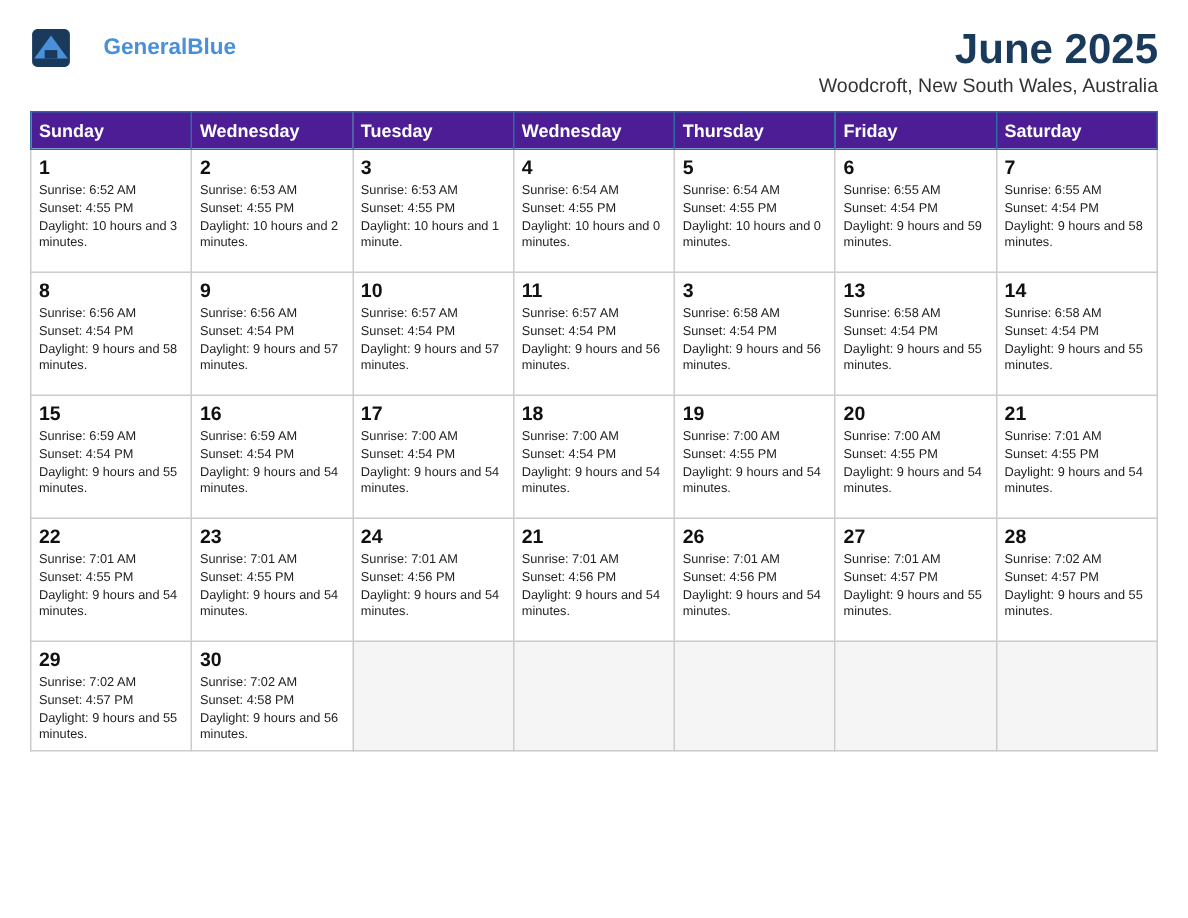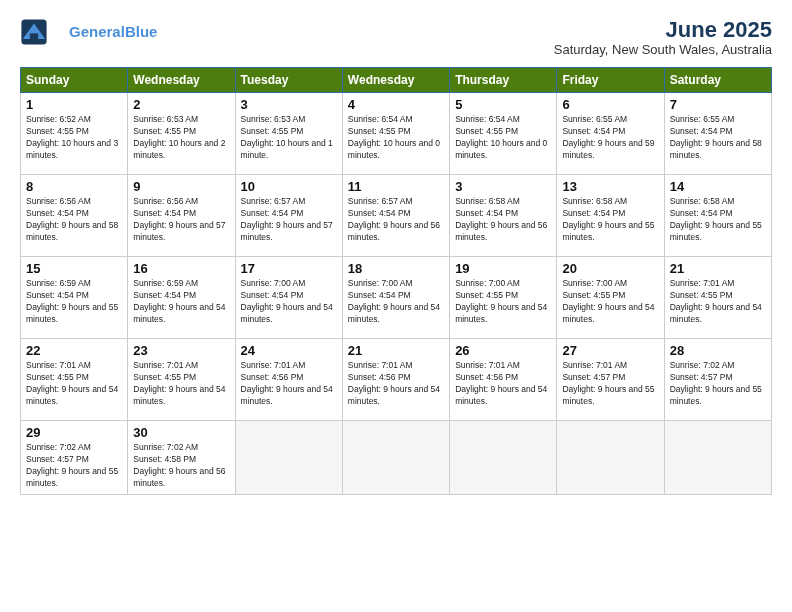--- a/index.html
+++ b/index.html
@@ -37,36 +37,36 @@
       color: #4a90d9;
     }
     .logo-icon {
       width: 28px;
       height: 28px;
     }
     .title-block {
       text-align: right;
     }
     .month-title {
-      font-size: 22px;
+      font-size: 28px;
       font-weight: bold;
       color: #1a3a5c;
       line-height: 1.1;
     }
     .location {
       font-size: 13px;
       color: #333;
     }
     .calendar {
       width: 100%;
       border-collapse: collapse;
       font-size: 9.5px;
     }
     .calendar th {
-      background: #4d7c0f;
+      background: #4c1d95;
       color: #fff;
       text-align: left;
       padding: 5px 5px;
       font-size: 12px;
       font-weight: bold;
       border: 1px solid #2e6da4;
     }
     .calendar td {
       border: 1px solid #ccc;
       vertical-align: top;
@@ -104,21 +104,21 @@
         <rect x="2" y="2" width="36" height="36" rx="5" fill="#1a3a5c"></rect>
         <polygon points="20,8 36,30 4,30" fill="#4a90d9"></polygon>
         <rect x="14" y="22" width="12" height="8" fill="#1a3a5c"></rect>
       </svg>
       <div class="logo-text">
         <span>General</span><span style="color:#4a90d9">Blue</span>
       </div>
     </div>
     <div class="title-block">
       <div class="month-title">June 2025</div>
-      <div class="location">Saturday, New South Wales, Australia</div>
+      <div class="location">Woodcroft, New South Wales, Australia</div>
     </div>
   </div>
 
   <table class="calendar">
     <thead>
       <tr>
         <th>Sunday</th>
         <th>Wednesday</th>
         <th>Tuesday</th>
         <th>Wednesday</th>

